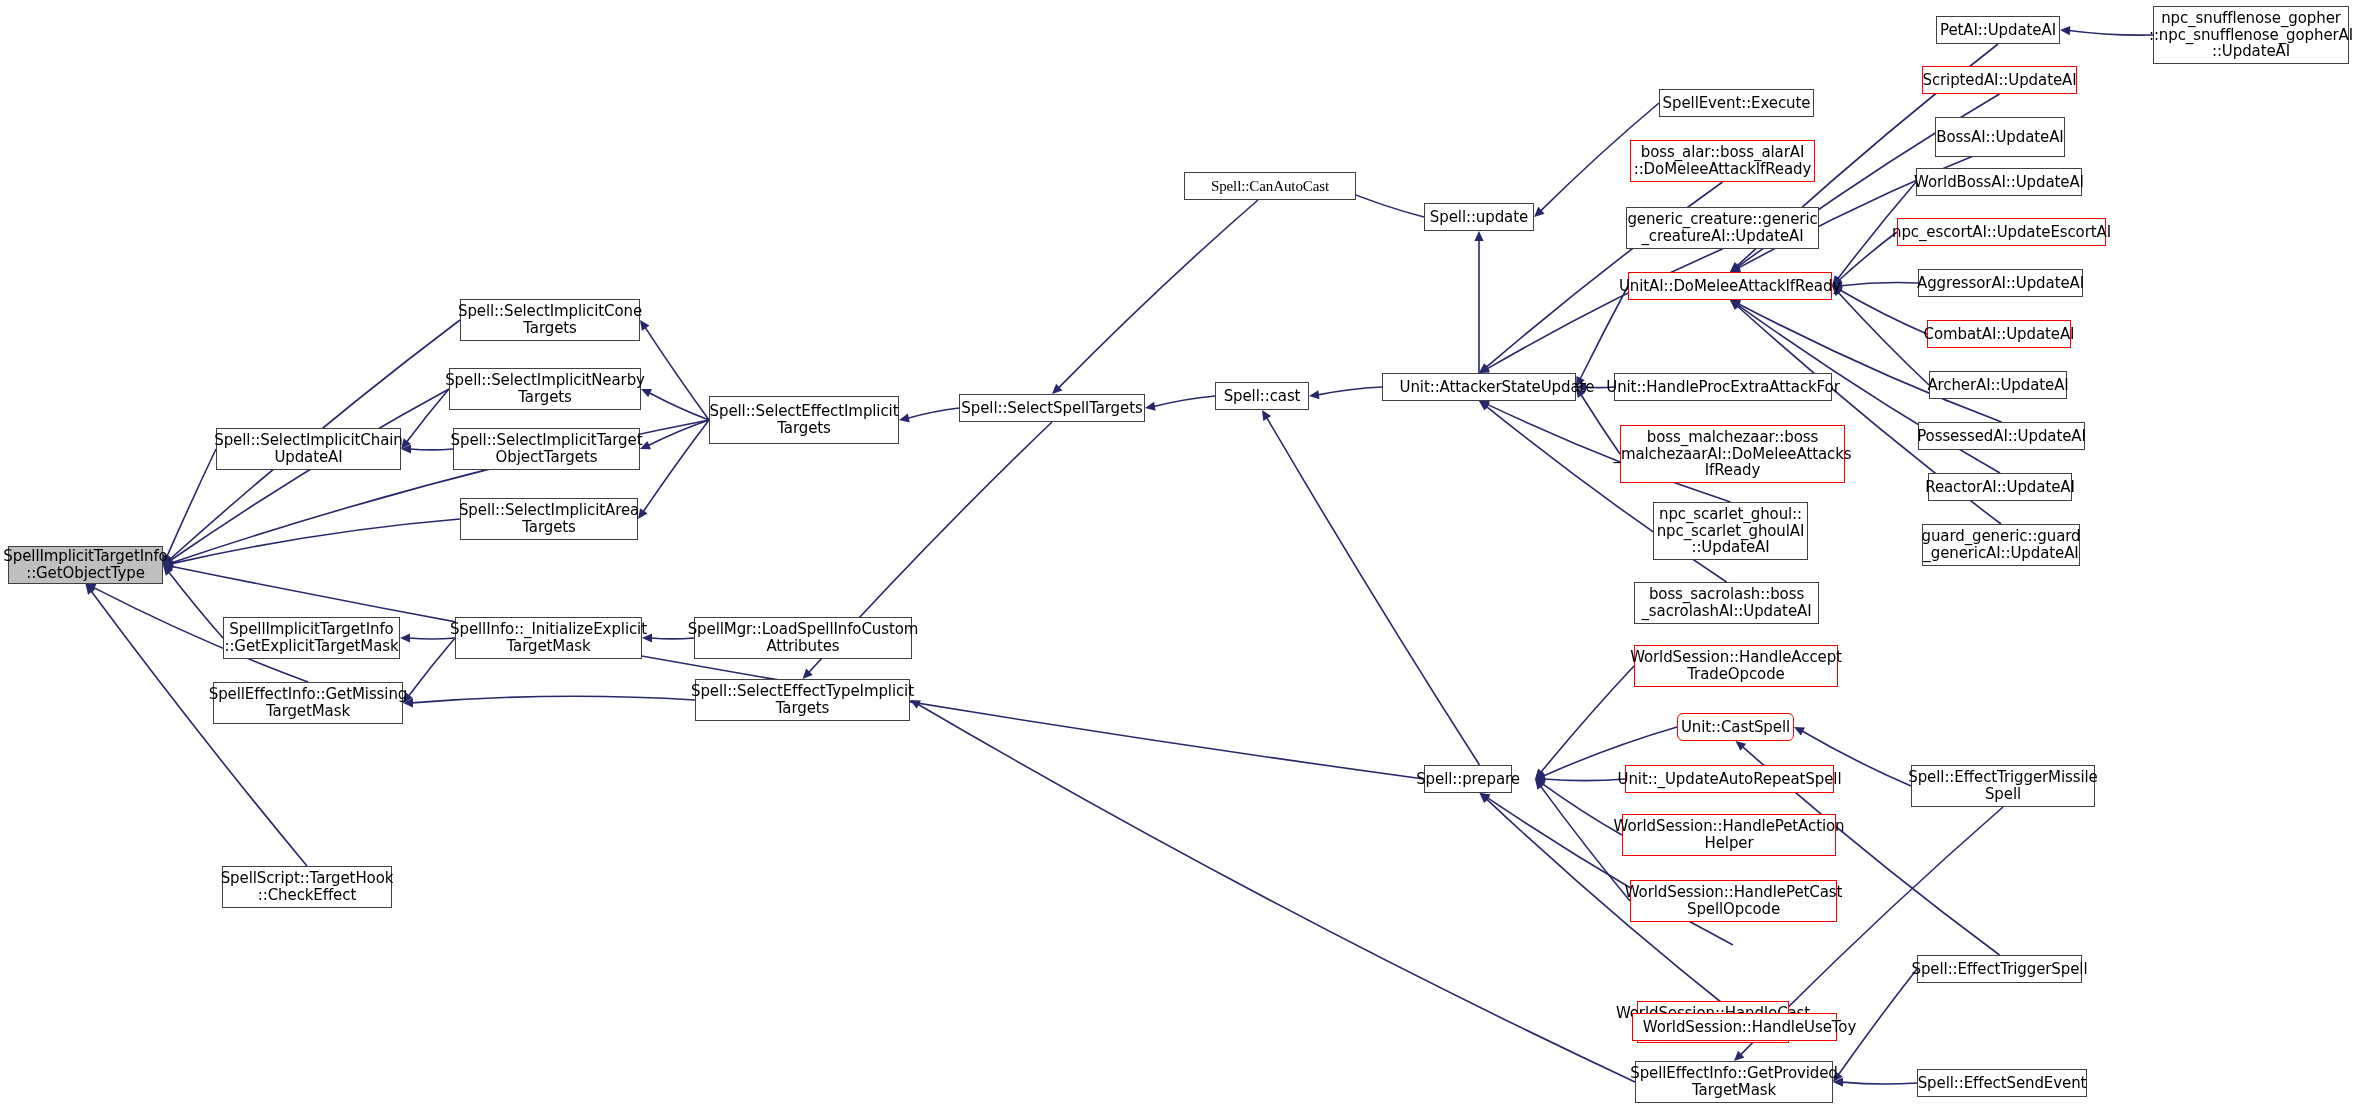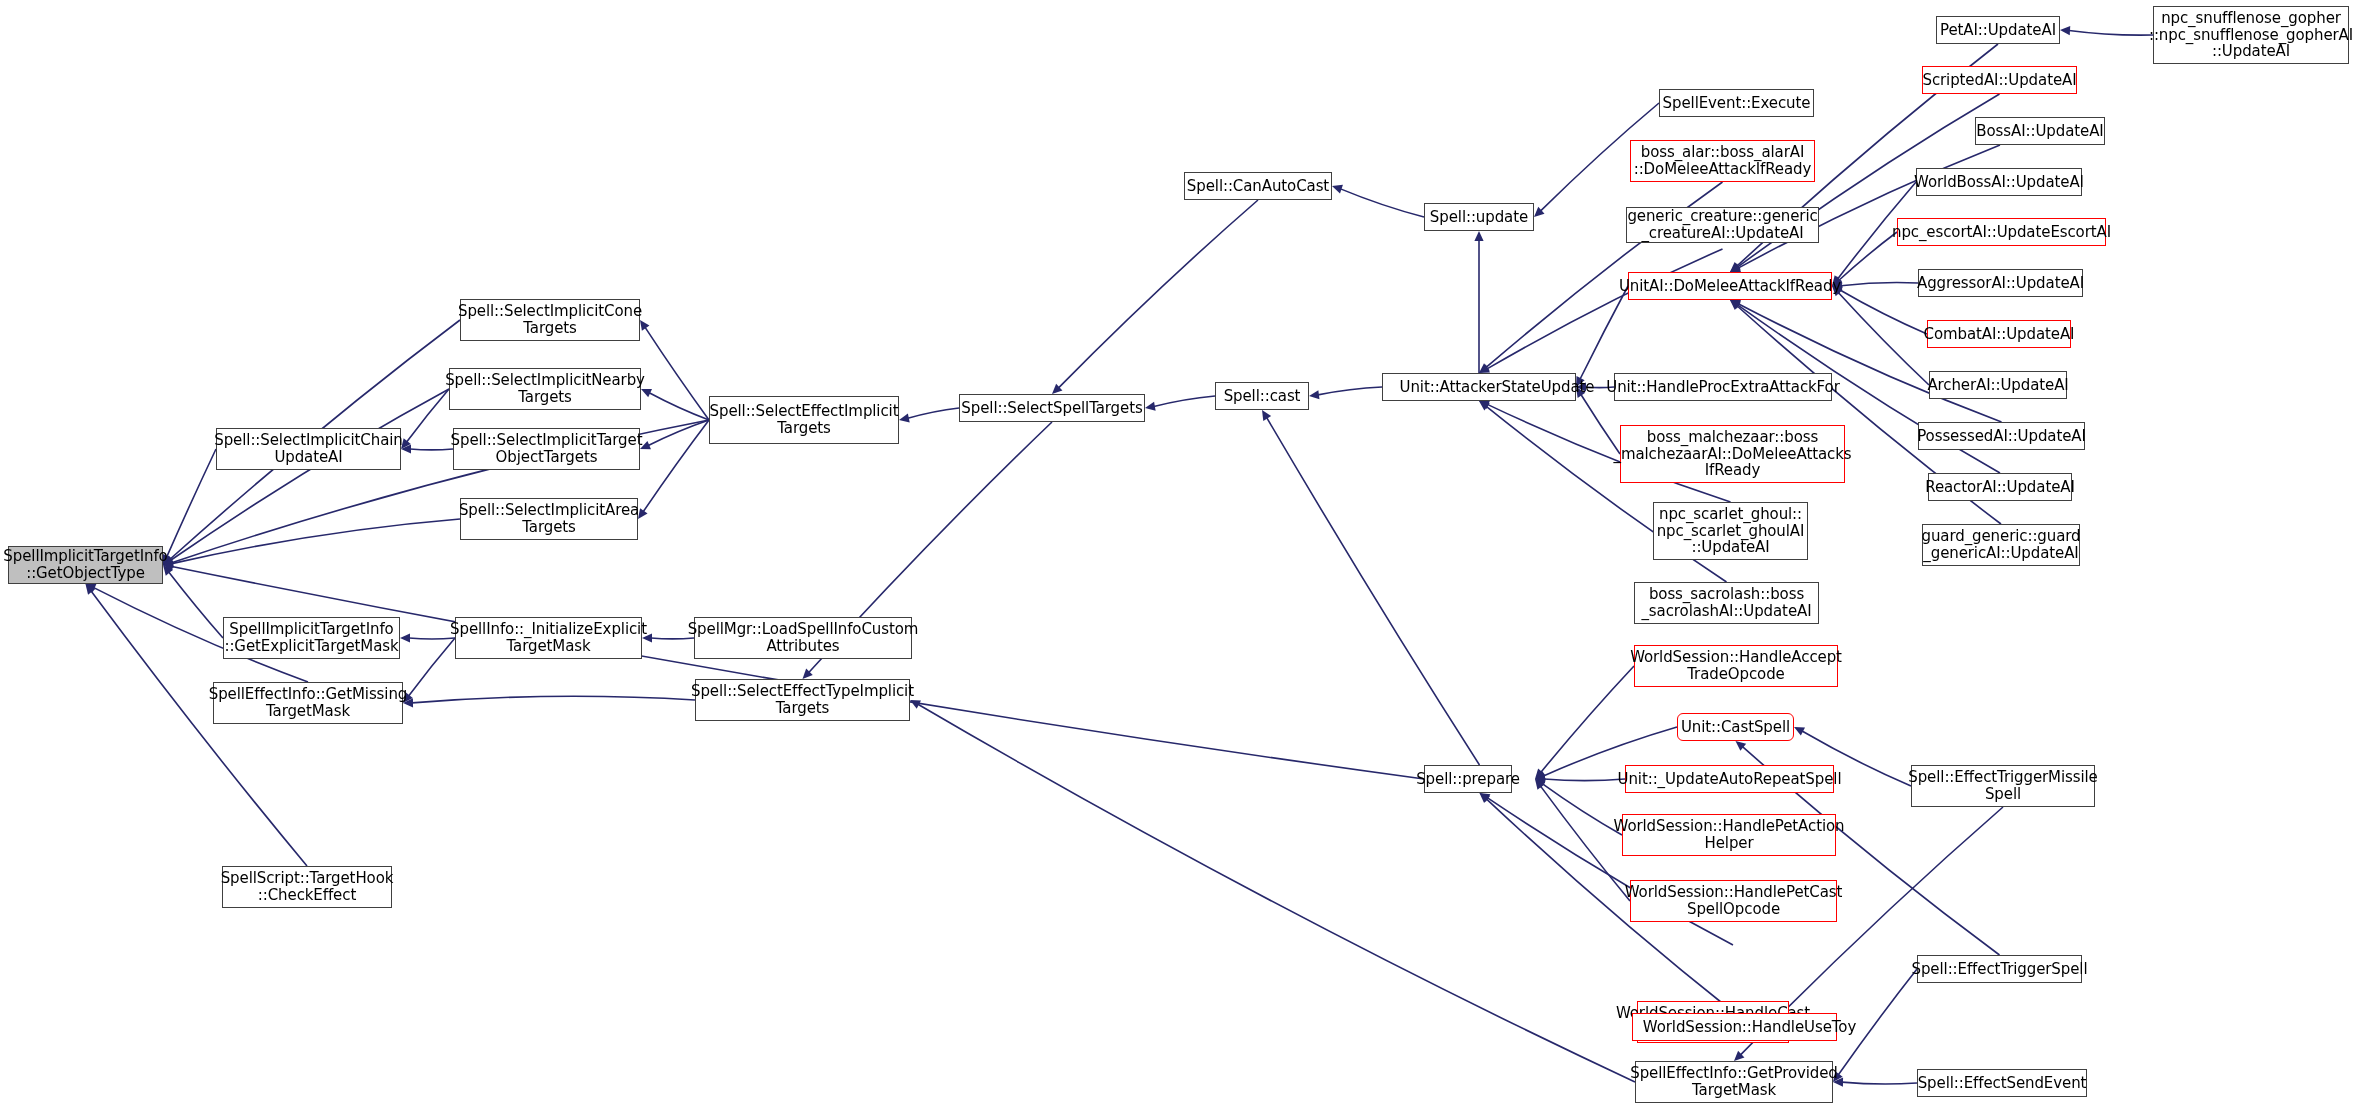--- a/index.html
+++ b/index.html
@@ -163,45 +163,45 @@
       <div class="node" style="left: 455px; top: 617px; width: 187px; height: 42px;"><span>SpellInfo::_InitializeExplicit
 TargetMask</span></div>
       <div class="node" style="left: 694px; top: 617px; width: 218px; height: 42px;"><span>SpellMgr::LoadSpellInfoCustom
 Attributes</span></div>
       <div class="node" style="left: 213px; top: 682px; width: 190px; height: 42px;"><span>SpellEffectInfo::GetMissing
 TargetMask</span></div>
       <div class="node" style="left: 695px; top: 679px; width: 215px; height: 42px;"><span>Spell::SelectEffectTypeImplicit
 Targets</span></div>
       <div class="node" style="left: 222px; top: 866px; width: 170px; height: 42px;"><span>SpellScript::TargetHook
 ::CheckEffect</span></div>
-      <div class="node" style="left: 1184px; top: 172px; width: 148px; height: 28px;"><span>Spell::CanAutoCast</span></div>
+      <div class="node" style="left: 1184px; top: 172px; width: 172px; height: 28px; font-family: Liberation Serif, serif;"><span>Spell::CanAutoCast</span></div>
       <div class="node" style="left: 1215px; top: 382px; width: 94px; height: 28px;"><span>Spell::cast</span></div>
       <div class="node" style="left: 1424px; top: 203px; width: 110px; height: 28px;"><span>Spell::update</span></div>
       <div class="node" style="left: 1659px; top: 89px; width: 155px; height: 28px;"><span>SpellEvent::Execute</span></div>
       <div class="node red" style="left: 1630px; top: 140px; width: 185px; height: 42px;"><span>boss_alar::boss_alarAI
 ::DoMeleeAttackIfReady</span></div>
-      <div class="node" style="left: 1626px; top: 207px; width: 193px; height: 36px;"><span>generic_creature::generic
+      <div class="node" style="left: 1626px; top: 207px; width: 193px; height: 42px;"><span>generic_creature::generic
 _creatureAI::UpdateAI</span></div>
       <div class="node red" style="left: 1628px; top: 272px; width: 204px; height: 28px;"><span>UnitAI::DoMeleeAttackIfReady</span></div>
       <div class="node" style="left: 1382px; top: 373px; width: 194px; height: 28px; padding-left: 40px;"><span>Unit::AttackerStateUpdate</span></div>
       <div class="node" style="left: 1614px; top: 373px; width: 218px; height: 28px;"><span>Unit::HandleProcExtraAttackFor</span></div>
       <div class="node red" style="left: 1620px; top: 425px; width: 225px; height: 58px;"><span>boss_malchezaar::boss
 _malchezaarAI::DoMeleeAttacks
 IfReady</span></div>
       <div class="node" style="left: 1653px; top: 502px; width: 155px; height: 58px;"><span>npc_scarlet_ghoul::
 npc_scarlet_ghoulAI
 ::UpdateAI</span></div>
       <div class="node" style="left: 1634px; top: 582px; width: 185px; height: 42px;"><span>boss_sacrolash::boss
 _sacrolashAI::UpdateAI</span></div>
       <div class="node" style="left: 1936px; top: 16px; width: 124px; height: 28px;"><span>PetAI::UpdateAI</span></div>
       <div class="node" style="left: 2153px; top: 6px; width: 196px; height: 58px;"><span>npc_snufflenose_gopher
 ::npc_snufflenose_gopherAI
 ::UpdateAI</span></div>
       <div class="node red" style="left: 1922px; top: 66px; width: 155px; height: 28px;"><span>ScriptedAI::UpdateAI</span></div>
-      <div class="node" style="left: 1935px; top: 117px; width: 130px; height: 28px; margin-left: 40px;"><span>BossAI::UpdateAI</span></div>
+      <div class="node" style="left: 1935px; top: 117px; width: 130px; height: 40px;"><span>BossAI::UpdateAI</span></div>
       <div class="node" style="left: 1916px; top: 168px; width: 166px; height: 28px;"><span>WorldBossAI::UpdateAI</span></div>
       <div class="node red" style="left: 1897px; top: 218px; width: 209px; height: 28px;"><span>npc_escortAI::UpdateEscortAI</span></div>
       <div class="node" style="left: 1918px; top: 269px; width: 165px; height: 28px;"><span>AggressorAI::UpdateAI</span></div>
       <div class="node red" style="left: 1927px; top: 320px; width: 144px; height: 28px;"><span>CombatAI::UpdateAI</span></div>
       <div class="node" style="left: 1929px; top: 371px; width: 138px; height: 28px;"><span>ArcherAI::UpdateAI</span></div>
       <div class="node" style="left: 1918px; top: 422px; width: 167px; height: 28px;"><span>PossessedAI::UpdateAI</span></div>
       <div class="node" style="left: 1928px; top: 473px; width: 144px; height: 28px;"><span>ReactorAI::UpdateAI</span></div>
       <div class="node" style="left: 1922px; top: 524px; width: 158px; height: 42px;"><span>guard_generic::guard
 _genericAI::UpdateAI</span></div>
       <div class="node red" style="left: 1634px; top: 645px; width: 204px; height: 42px;"><span>WorldSession::HandleAccept

